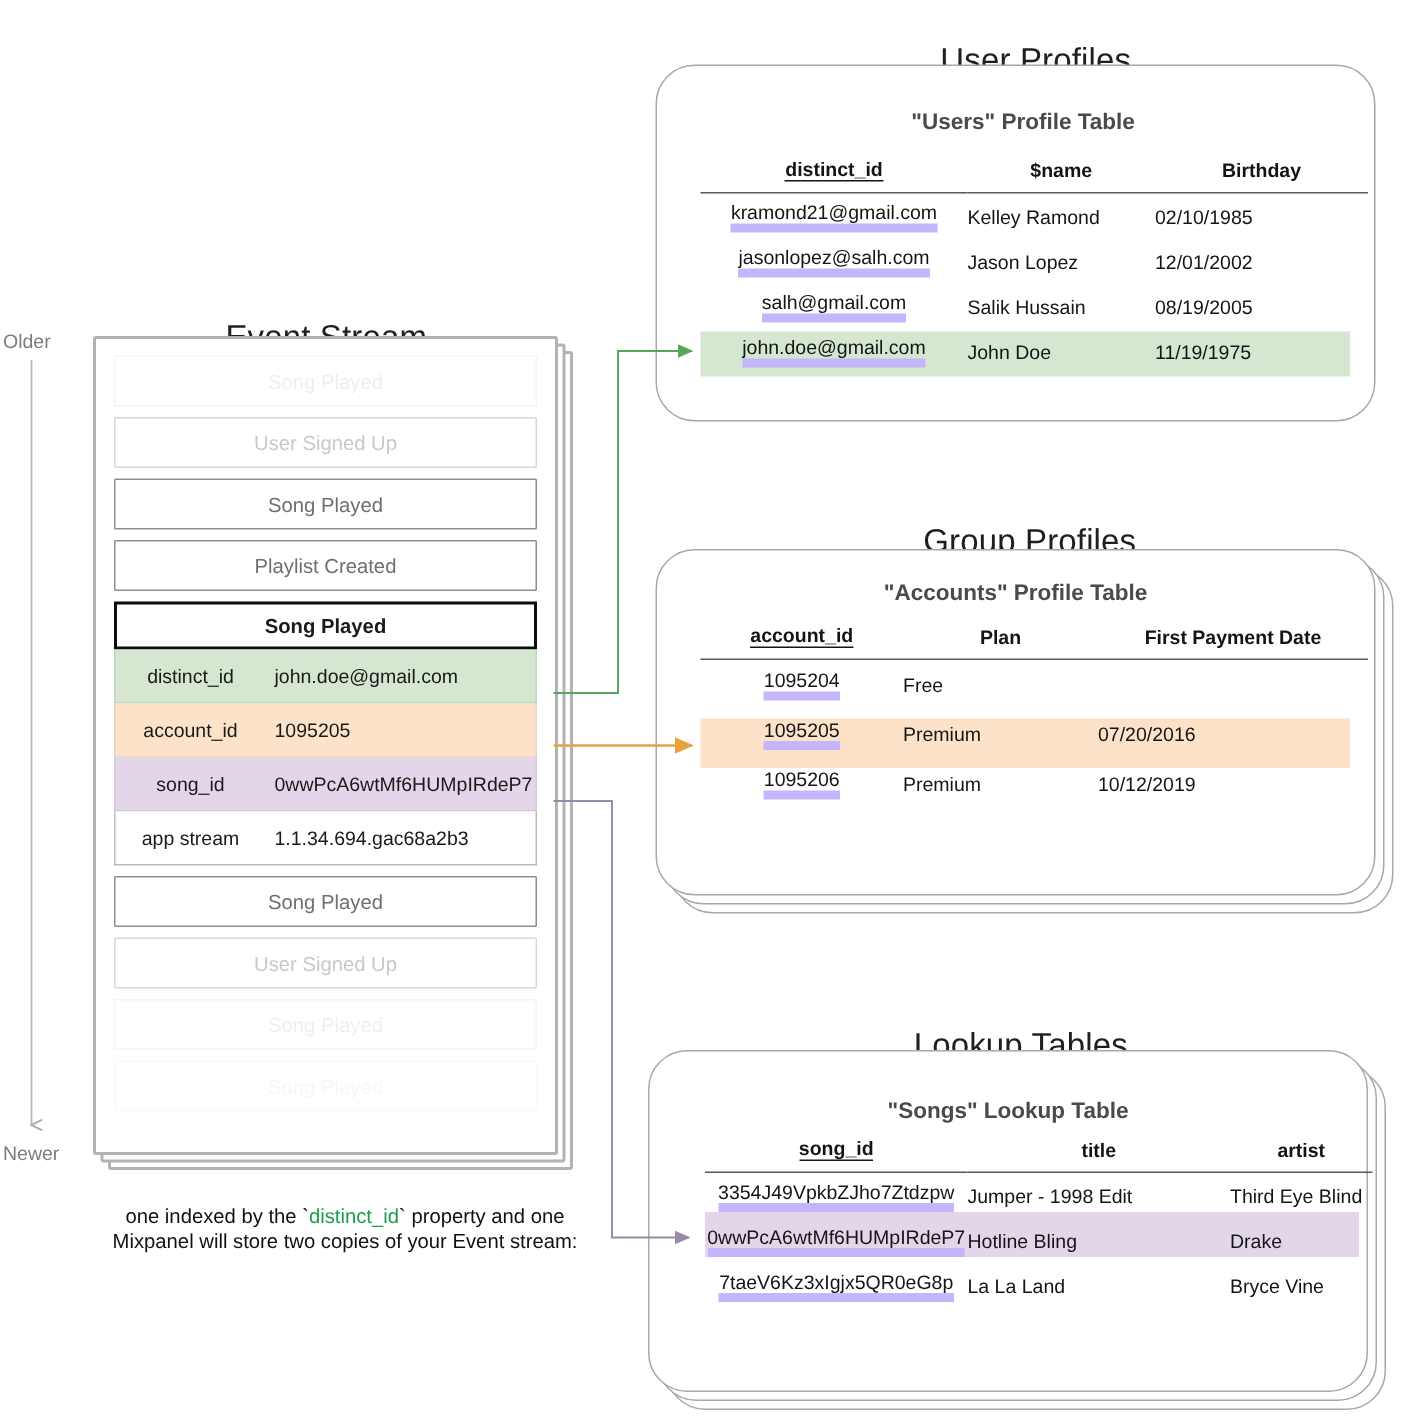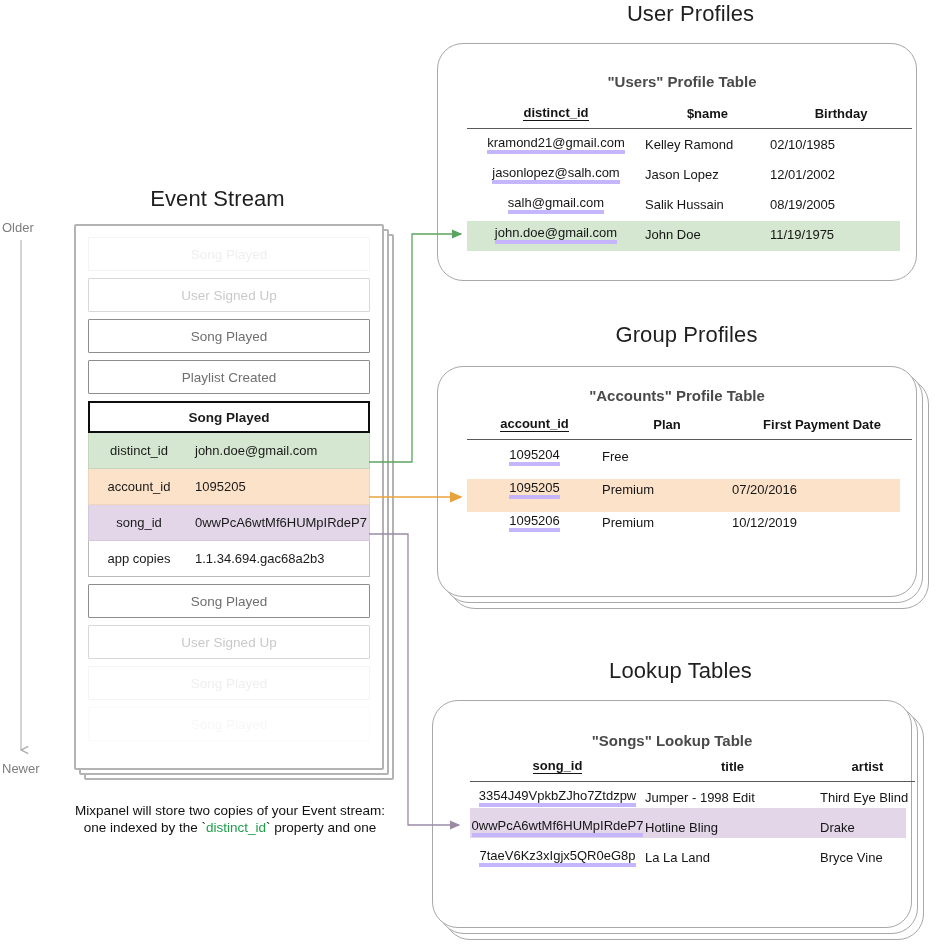--- a/index.html
+++ b/index.html
@@ -13,24 +13,25 @@
   }
   .abs{position:absolute;}
 
   
   .section-title{
     font-size:22px;
     color:#1f1f1f;
     text-align:center;
     font-weight:400;
     letter-spacing:.1px;
-  }
-
-  
-  #event-stream-wrap{left:74px;top:224px;width:320px;height:556px;}
+    margin-top:26px;
+  }
+
+  
+  #event-stream-wrap{left:62px;top:224px;width:320px;height:556px;}
   .stack-layer{
     position:absolute;
     border:2px solid #b3b3b3;
     background:#ffffff;
     border-radius:2px;
     box-sizing:border-box;
   }
   .es-l3{left:10px;top:10px;width:310px;height:546px;}
   .es-l2{left:5px; top:5px; width:310px;height:546px;}
   .es-l1{left:0px; top:0px; width:310px;height:546px;}
@@ -126,21 +127,21 @@
   table.ptable th .uhead{
     border-bottom:1.2px solid #141414;
     display:inline-block;line-height:14px;
   }
   table.ptable td{
     height:30px;padding:0;
     font-size:13px;color:#151515;white-space:nowrap;
   }
   td.c-key{text-align:center;}
   td.c-key span{
-    border-bottom:4px solid #c4b5fd;
+    border-bottom:6px solid #c4b5fd;
     display:inline-block;line-height:15px;
   }
   th.c-key{text-align:center;}
   th.c-plain{text-align:center;}
   td.c-plain{text-align:left;}
 
   
   .row-hl{position:absolute;z-index:4;}
 
   svg.conn{position:absolute;left:0;top:0;width:941px;height:951px;z-index:6;pointer-events:none;}
@@ -191,45 +192,45 @@
       </div>
       <div class="prop-row prop-orange">
         <div class="prop-key">account_id</div>
         <div class="prop-val">1095205</div>
       </div>
       <div class="prop-row prop-purple">
         <div class="prop-key">song_id</div>
         <div class="prop-val">0wwPcA6wtMf6HUMpIRdeP7</div>
       </div>
       <div class="prop-row prop-plain">
-        <div class="prop-key">app copies</div>
+        <div class="prop-key">app stream</div>
         <div class="prop-val">1.1.34.694.gac68a2b3</div>
       </div>
     </div>
 
     <div class="event-row solid">
       <span>Song Played</span>
       </div>
     <div class="event-row faded-1">
       <span>User Signed Up</span>
       </div>
     <div class="event-row faded-2">
       <span>Song Played</span>
       </div>
     <div class="event-row faded-2" style="color:#f7f7f7;border-color:#fafafa;">
       <span>Song Played</span>
       </div>
   </div>
 </div>
 
 <div class="abs" id="caption">
-  <div>Mixpanel will store two copies of your Event stream:</div>
   <div>
     <span>one indexed by the `</span><span class="tok-green">distinct_id</span><span>` property and one</span>
   </div>
+  <div>Mixpanel will store two copies of your Event stream:</div>
 </div>
 
 <div class="card-stack" style="left:437px;top:43px;width:490px;height:243px;">
   <div class="card-layer card-front" style="left:0;top:0;width:480px;height:238px;"></div>
   <div class="row-hl" style="left:30px;top:178px;width:433px;height:30px;background:#d5e7d1;"></div>
   <div class="table-title" style="top:30px;">"Users" Profile Table</div>
 
   <table class="ptable" style="left:30px;top:62px;width:445px;">
     <tbody>
         <tr>

